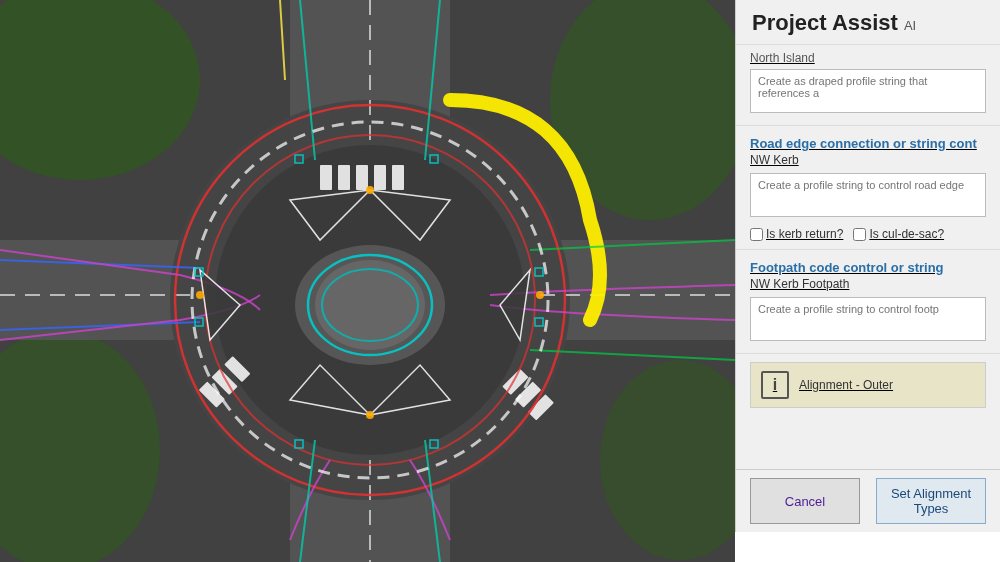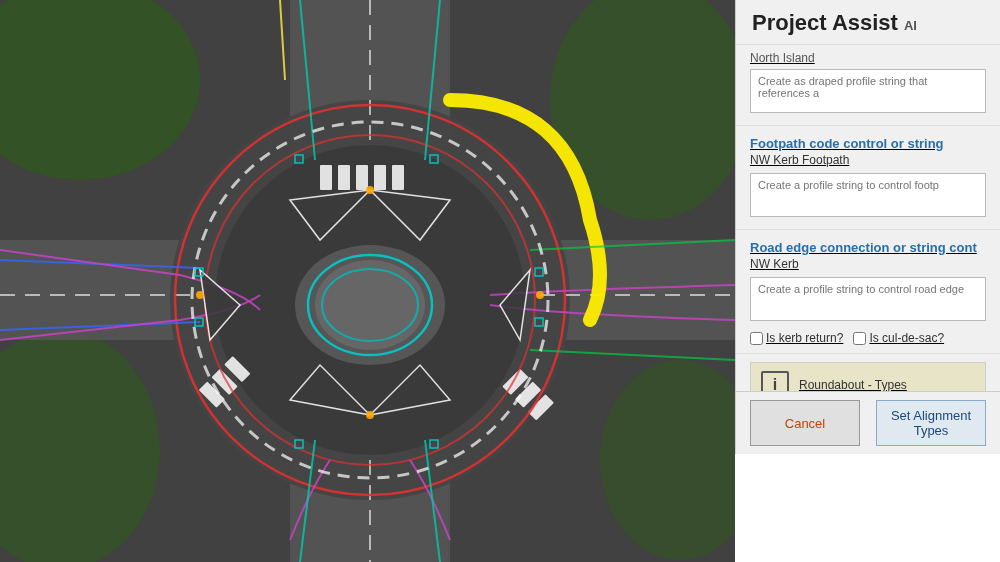--- a/index.html
+++ b/index.html
@@ -15,21 +15,21 @@
     }
 
     #map-canvas {
       width: 100%;
       height: 100%;
     }
 
     
     #panel {
       width: 265px;
-      height: 454px;
+      height: 532px;
       background: #f0f0f0;
       display: flex;
       flex-direction: column;
       border-left: 1px solid #ccc;
       overflow: hidden;
     }
 
     #panel-header {
       padding: 10px 16px 8px 16px;
       background: #f0f0f0;
@@ -44,21 +44,21 @@
 
     #panel-title {
       font-size: 22px;
       font-weight: 600;
       color: #222;
     }
 
     #panel-title-ai {
       font-size: 13px;
       color: #555;
-      font-weight: 700;
+      font-weight: 400;
     }
 
     #panel-content {
       flex: 1;
       overflow-y: auto;
       padding: 0;
       text-decoration: underline;
     }
 
     .section {
@@ -155,21 +155,21 @@
     }
 
     .footer-btn {
       flex: 1;
       padding: 7px 10px;
       font-size: 13px;
       font-weight: 500;
       border: 1px solid #999;
       background: #e0e0e0;
       cursor: pointer;
-      color: #c2410c;
+      color: #4c1d95;
     }
 
     .footer-btn.primary {
       background: #e0e8f0;
       border-color: #88aacc;
       color: #1a4a7a;
       margin-left: 8px;
     }
 
     
@@ -299,50 +299,50 @@
       <span id="panel-title">Project Assist</span>
       <span id="panel-title-ai">AI</span>
     </div>
   </div>
 
   <div id="panel-content">
 
     <div class="section-top">
       <div class="section-subtitle-gray">North Island</div>
       <textarea class="section-textbox" readonly="" placeholder="Create as draped profile string that references a" style=""></textarea>
-    </div>
-
-    <div class="section">
-      <div class="section-title">Footpath code control or string</div>
-      <div class="section-subtitle">NW Kerb Footpath</div>
-      <textarea class="section-textbox" readonly="" placeholder="Create a profile string to control footp" style=""></textarea>
     </div>
 
     <div class="section">
       <div class="section-title">Road edge connection or string cont</div>
       <div class="section-subtitle">NW Kerb</div>
       <textarea class="section-textbox" readonly="" placeholder="Create a profile string to control road edge" style=""></textarea>
       <div class="checkbox-row">
         <div class="checkbox-item">
           <input type="checkbox" style="">
           <label>Is kerb return?</label>
         </div>
         <div class="checkbox-item">
           <input type="checkbox" style="">
           <label>Is cul-de-sac?</label>
         </div>
       </div>
     </div>
 
+    <div class="section">
+      <div class="section-title">Footpath code control or string</div>
+      <div class="section-subtitle">NW Kerb Footpath</div>
+      <textarea class="section-textbox" readonly="" placeholder="Create a profile string to control footp" style=""></textarea>
+    </div>
+
     <div id="info-box">
       <div id="info-icon">
         <span>i</span>
       </div>
       <div id="info-text">
-        <span>Roundabout - Types</span>
+        <span>Alignment - Outer</span>
       </div>
     </div>
 
   </div>
 
   <div id="panel-footer">
     <button class="footer-btn">Cancel</button>
     <button class="footer-btn primary">Set Alignment Types</button>
   </div>
 </div>

